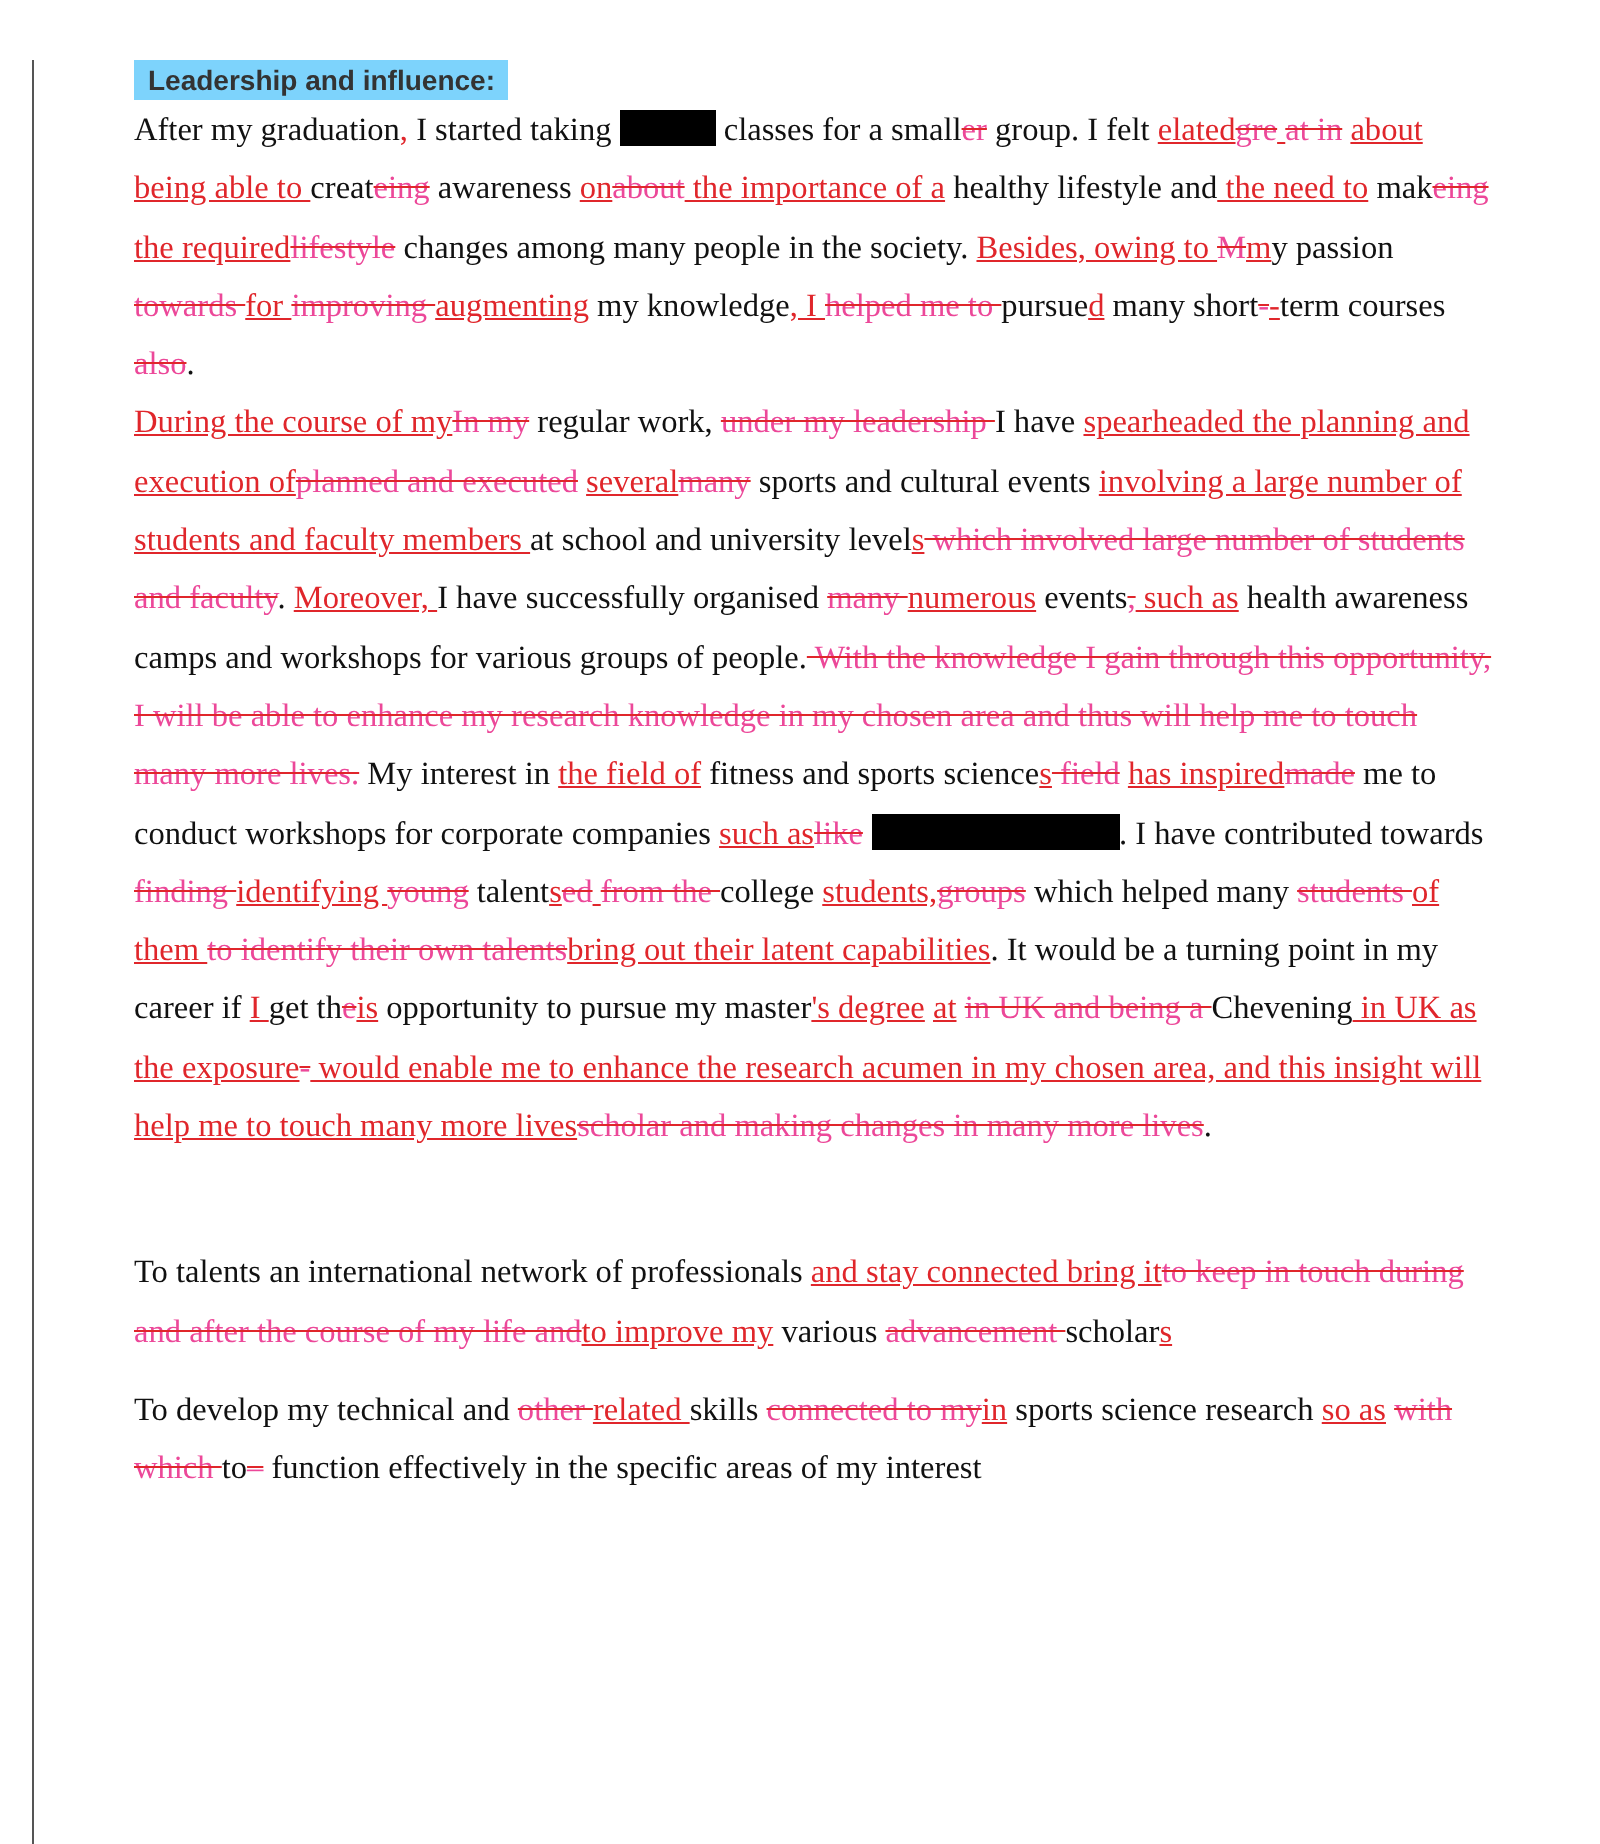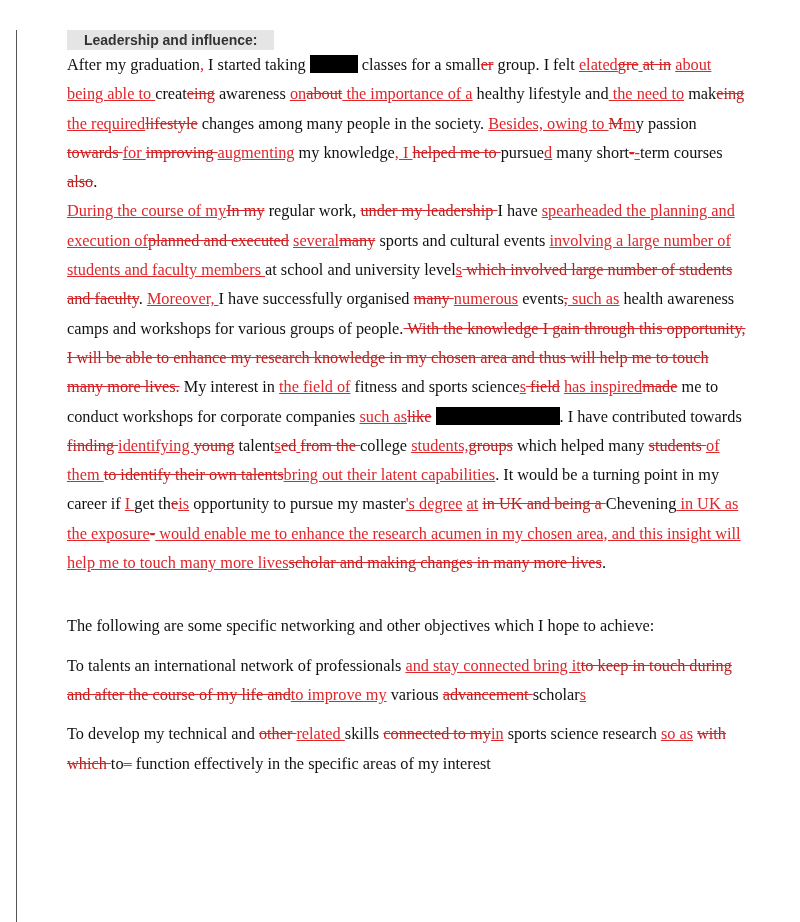--- a/index.html
+++ b/index.html
@@ -1,40 +1,39 @@
 <!DOCTYPE html>
 <html><head>
 <meta charset="utf-8">
 <style>
   html, body { margin: 0; padding: 0; background: #ffffff; }
   body { width: 800px; height: 922px; position: relative; overflow: hidden; }
   .margin-line { position: absolute; left: 16px; top: 30px; width: 1px; height: 892px; background: #555; }
   .page { position: absolute; left: 67px; top: 30px; width: 680px; }
-  .heading { display: inline-block; font-family: "Liberation Sans", sans-serif; font-weight: bold; font-size: 14px; color: #333; background: #e5e5e5; padding: 1px 17px; line-height: 18px; }
+  .heading { display: inline-block; font-family: "Liberation Sans", sans-serif; font-weight: bold; font-size: 14px; color: #333; background: #7dd3fc; padding: 1px 7px; line-height: 18px; }
   .prompt { margin-top: 22px; font-family: "Liberation Sans", sans-serif; font-size: 14px; line-height: 16px; color: #444; }
   .prompt span.hl { background: #d6d6d6; }
   .body-p { font-family: "Liberation Serif", serif; font-size: 16.3px; line-height: 29.3px; color: #111; margin: 0; }
   .ins { color: #e0262b; text-decoration: underline; text-decoration-color: #e0262b; }
-  .del { color: #b91c1c; text-decoration: line-through; text-decoration-color: #e0262b; }
+  .del { color: #ec4899; text-decoration: line-through; text-decoration-color: #e0262b; }
   .redact { display: inline-block; background: #000; height: 18px; vertical-align: -3px; }
   .gap { height: 34px; }
   .gap-s { height: 10px; }
 </style>
 </head>
 <body>
 
 <div class="margin-line"></div>
 
 <div class="page">
   <div class="heading">Leadership and influence:</div>
 
 
   <p class="body-p"><span>After my graduation</span><span class="ins">,</span><span> I started taking </span><span class="redact" style="width: 48px;"></span><span> classes for a small</span><span class="del">er</span><span> group. I felt </span><span class="ins">elated</span><span class="del">gre</span><span class="ins"> </span><span class="del">at in</span><span> </span><span class="ins">about being able to </span><span>creat</span><span class="del">eing</span><span> awareness </span><span class="ins">on</span><span class="del">about</span><span class="ins"> the importance of a</span><span> healthy lifestyle and</span><span class="ins"> the need to</span><span> mak</span><span class="del">eing</span><span> </span><span class="ins">the required</span><span class="del">lifestyle</span><span> changes among many people in the society. </span><span class="ins">Besides, owing to </span><span class="del">M</span><span class="ins">m</span><span>y passion </span><span class="del">towards </span><span class="ins">for </span><span class="del">improving </span><span class="ins">augmenting</span><span> my knowledge</span><span class="ins">, I </span><span class="del"> helped me to </span><span>pursue</span><span class="ins">d</span><span> many short</span><span class="del">-</span><span class="ins">-</span><span>term courses</span><span class="del"> also</span><span>.</span></p>
   <p class="body-p"><span class="ins">During the course of my</span><span class="del">In my</span><span> regular work, </span><span class="del">under my leadership </span><span>I have </span><span class="ins">spearheaded the planning and execution of</span><span class="del">planned and executed</span><span> </span><span class="ins">several</span><span class="del">many</span><span> sports and cultural events </span><span class="ins">involving a large number of students and faculty members </span><span>at school and university level</span><span class="ins">s</span><span class="del"> which involved large number of students and faculty</span><span>. </span><span class="ins">Moreover, </span><span>I have successfully organised </span><span class="del">many </span><span class="ins">numerous</span><span> events</span><span class="del">,</span><span class="ins"> such as</span><span> health awareness camps and workshops for various groups of people.</span><span class="del"> With the knowledge I gain through this opportunity, I will be able to enhance my research knowledge in my chosen area and thus will help me to touch many more lives.</span><span> My interest in </span><span class="ins">the field of</span><span> fitness and sports science</span><span class="ins">s</span><span class="del"> field</span><span> </span><span class="ins">has inspired</span><span class="del">made</span><span> me to conduct workshops for corporate companies </span><span class="ins">such as</span><span class="del">like</span><span> </span><span class="redact" style="width: 124px;"></span><span>. I have contributed towards </span><span class="del">finding </span><span class="ins">identifying </span><span class="del">young</span><span> talent</span><span class="ins">s</span><span class="del">ed</span><span class="ins"> </span><span class="del"> from the </span><span>college </span><span class="ins">students,</span><span class="del">groups</span><span> which helped many </span><span class="del">students </span><span class="ins">of them </span><span class="del">to identify their own talents</span><span class="ins">bring out their latent capabilities</span><span>. It would be a turning point in my career if </span><span class="ins">I </span><span>get th</span><span class="del">e</span><span class="ins">is</span><span> opportunity to pursue my master</span><span class="ins">'s degree</span><span> </span><span class="ins">at</span><span> </span><span class="del">in UK and being a </span><span>Chevening</span><span class="ins"> in UK as the exposure</span><span class="del">-</span><span class="ins"> would enable me to enhance the research acumen in my chosen area, and this insight will help me to touch many more lives</span><span class="del">scholar and making changes in many more lives</span><span>.</span></p>
 
   <div class="gap"></div>
 
-  <p class="body-p">The following are some specific networking and other objectives which I hope to achieve:</p>
   <div class="gap-s"></div>
   <p class="body-p"><span>To talents an international network of professionals </span><span class="ins">and stay connected bring it</span><span class="del">to keep in touch during and after the course of my life and</span><span class="ins">to improve my</span><span> various </span><span class="del">advancement </span><span>scholar</span><span class="ins">s</span></p>
   <div class="gap-s"></div>
   <p class="body-p"><span>To develop my technical and </span><span class="del">other </span><span class="ins">related </span><span>skills </span><span class="del">connected to my</span><span class="ins">in</span><span> sports science research </span><span class="ins">so as</span><span> </span><span class="del">with which </span><span>to</span><span class="del">–</span><span> function effectively in the specific areas of my interest</span></p>
 </div>
 
 </body></html>

